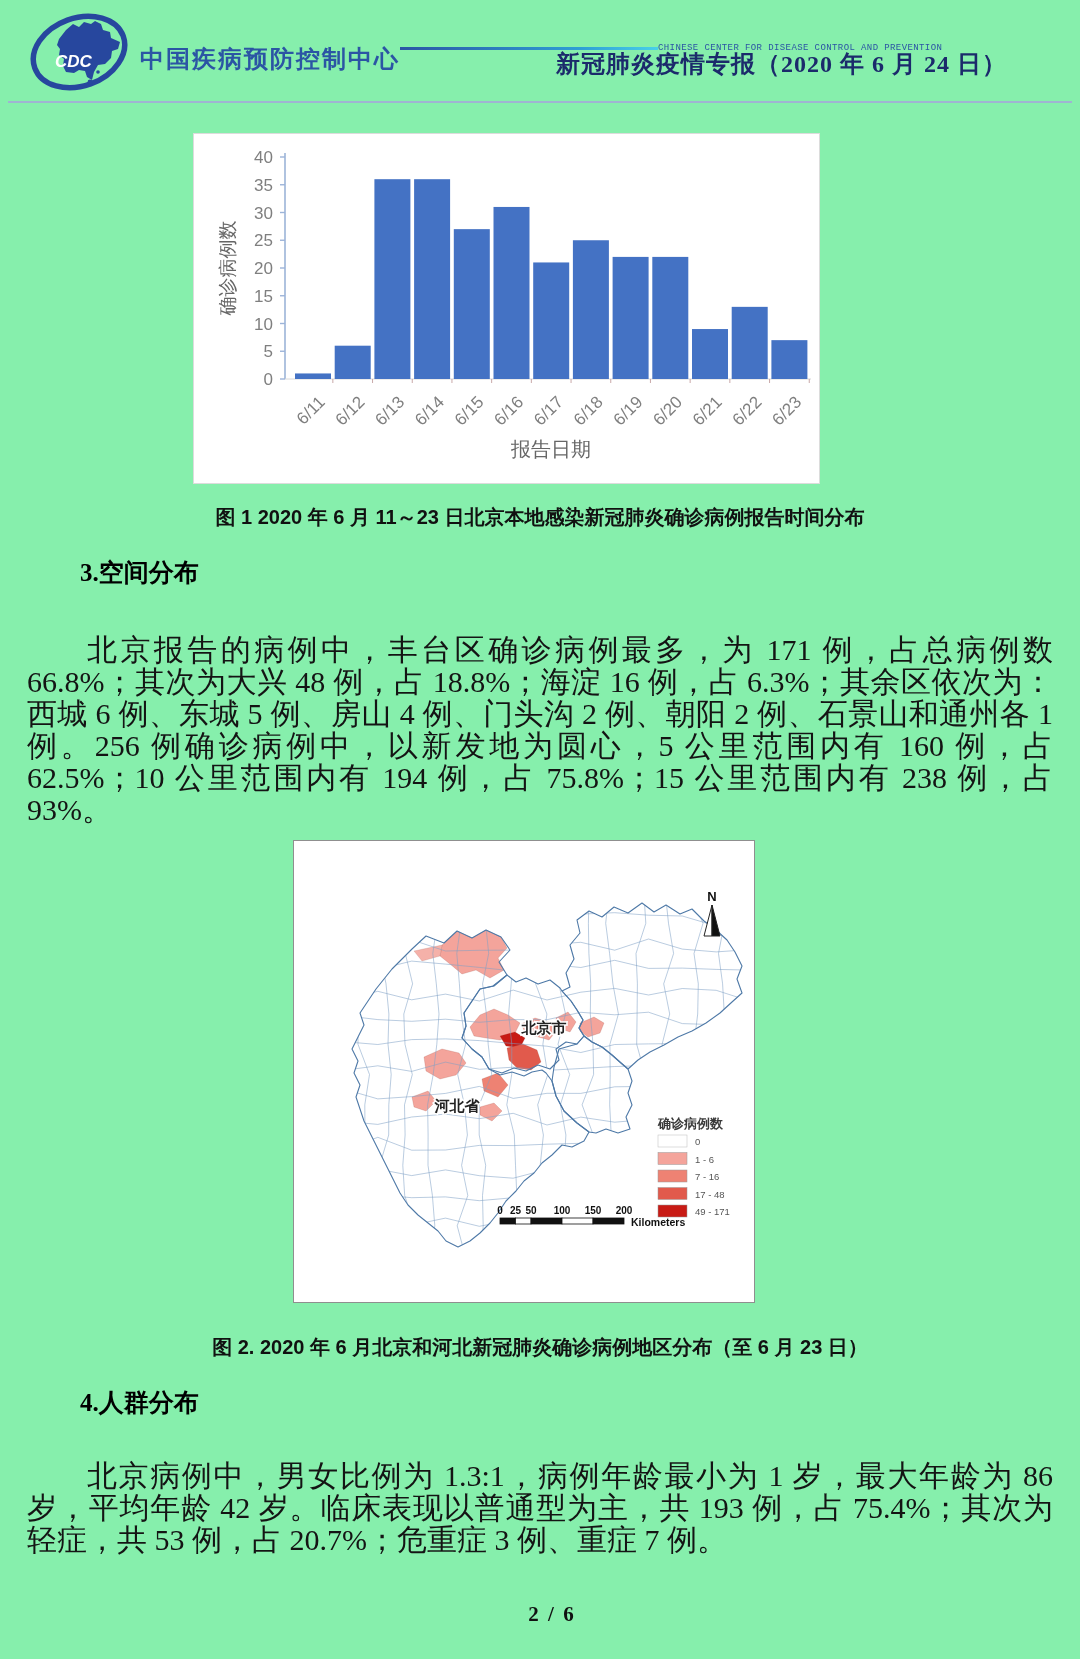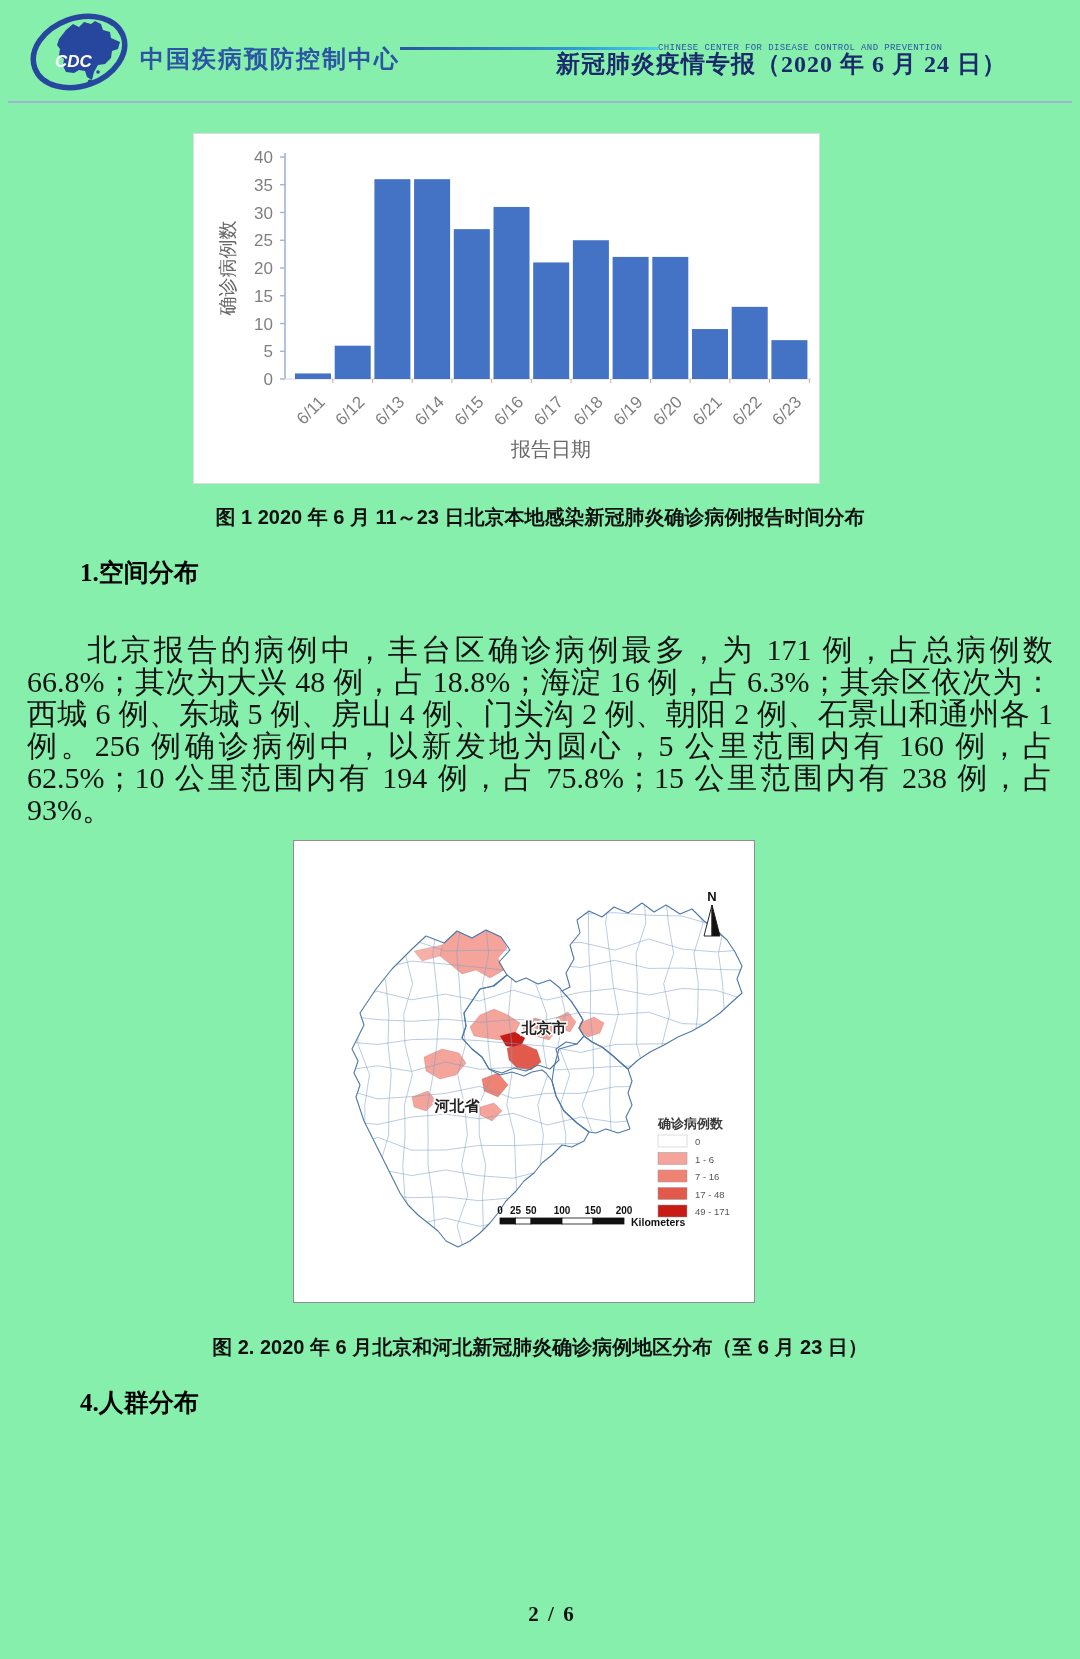--- a/index.html
+++ b/index.html
@@ -119,21 +119,21 @@
         <text transform="translate(568.7,269) rotate(-45)" text-anchor="end" font-size="17" fill="#7f7f7f">6/22</text>
         <rect x="577.4000000000001" y="206.15" width="36" height="38.85" fill="#4472C4"></rect>
         <line x1="615.2500000000001" y1="245" x2="615.2500000000001" y2="249" stroke="#c9a9a9" stroke-width="1"></line>
         <text transform="translate(608.4000000000001,269) rotate(-45)" text-anchor="end" font-size="17" fill="#7f7f7f">6/23</text>
         <text transform="translate(40,134) rotate(-90)" text-anchor="middle" font-size="19" fill="#666666">确诊病例数</text>
         <text x="357" y="322" text-anchor="middle" font-size="20" fill="#666666">报告日期</text>
       </svg>
   </div>
   <div class="caption cap1">图 1  2020 年 6 月 11～23 日北京本地感染新冠肺炎确诊病例报告时间分布</div>
 
-  <div class="sec-heading sec2">1.空间分布</div>
+  <div class="sec-heading sec2">3.空间分布</div>
   <p class="para p1">北京报告的病例中，丰台区确诊病例最多，为 171 例，占总病例数 66.8%；其次为大兴 48 例，占 18.8%；海淀 16 例，占 6.3%；其余区依次为：西城 6 例、东城 5 例、房山 4 例、门头沟 2 例、朝阳 2 例、石景山和通州各 1 例。256 例确诊病例中，以新发地为圆心，5 公里范围内有 160 例，占 62.5%；10 公里范围内有 194 例，占 75.8%；15 公里范围内有 238 例，占 93%。</p>
 
   <div class="map-box">
     <svg id="map-svg" width="460" height="461" viewBox="0 0 460 461">
       <defs>
         <clipPath id="regionClip">
             <path d="M118,108 L132,95 150,102 163,90 178,97 192,89 207,96 216,109 205,121 213,134 199,145 186,148 178,160 170,172 172,185 168,197 178,208 188,216 195,228 206,234 218,231 230,235 238,231 248,229 252,232 258,240 262,255 270,270 283,282 295,291 290,300 278,306 268,304 258,314 248,322 240,332 230,340 222,350 212,360 204,372 196,382 186,392 176,400 164,406 152,400 144,390 134,382 124,374 114,364 106,352 100,340 94,328 88,316 82,304 76,292 70,280 66,268 62,256 66,244 60,232 64,220 58,208 64,196 70,184 66,172 74,160 82,148 90,138 98,128 108,118 Z"></path>
             <path d="M268,150 L276,146 272,132 280,118 276,104 286,92 283,79 295,70 308,76 320,66 334,72 348,62 360,71 372,64 386,73 398,68 410,80 421,88 433,99 441,111 448,125 443,138 448,152 438,161 426,172 412,182 398,190 384,196 370,204 356,211 344,219 334,228 327,222 318,214 308,206 298,201 290,195 285,187 289,179 283,169 277,160 Z"></path>
             <path d="M186,148 L200,145 213,134 222,141 232,137 244,143 256,139 266,147 268,150 277,160 283,169 289,179 285,187 290,195 283,203 272,201 262,208 265,219 256,228 244,224 232,230 220,227 208,232 195,228 188,216 178,208 168,197 172,185 170,172 178,160 Z"></path>
             <path d="M265,208 L283,203 290,195 298,201 308,206 318,214 327,222 334,228 338,240 334,252 338,264 332,276 336,288 324,292 312,288 302,292 295,291 283,282 270,270 262,255 258,240 260,226 Z"></path>
@@ -236,15 +236,16 @@
           <rect x="237" y="377" width="31" height="6" fill="#111111" stroke="#111" stroke-width="0.8"></rect>
           <rect x="268" y="377" width="31" height="6" fill="#ffffff" stroke="#111" stroke-width="0.8"></rect>
           <rect x="299" y="377" width="31" height="6" fill="#111111" stroke="#111" stroke-width="0.8"></rect>
           <text x="337" y="385" font-size="10.5" font-weight="bold" fill="#111">Kilometers</text>
         </g>
     </svg>
   </div>
   <div class="caption cap2">图 2.  2020 年 6 月北京和河北新冠肺炎确诊病例地区分布（至 6 月 23 日）</div>
 
   <div class="sec-heading sec3">4.人群分布</div>
+  <p class="para p2">北京病例中，男女比例为 1.3:1，病例年龄最小为 1 岁，最大年龄为 86 岁，平均年龄 42 岁。临床表现以普通型为主，共 193 例，占 75.4%；其次为轻症，共 53 例，占 20.7%；危重症 3 例、重症 7 例。</p>
 
   <div class="footer">2 / 6</div>
 </div>
 
 </body></html>

